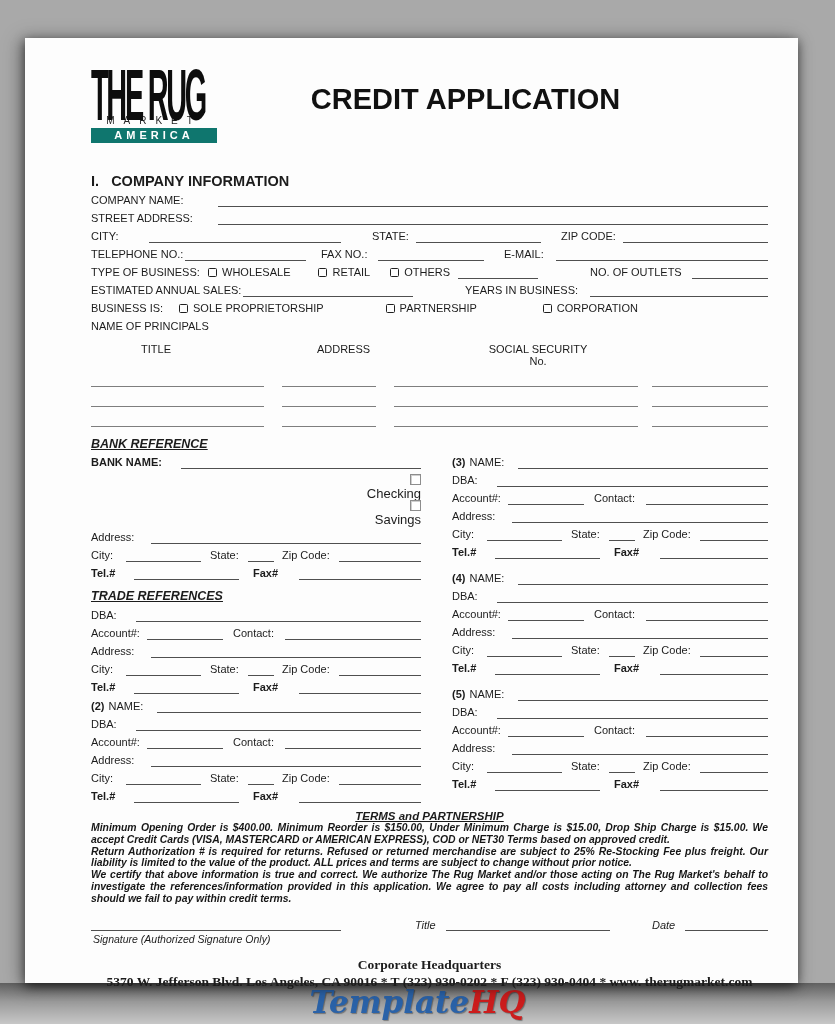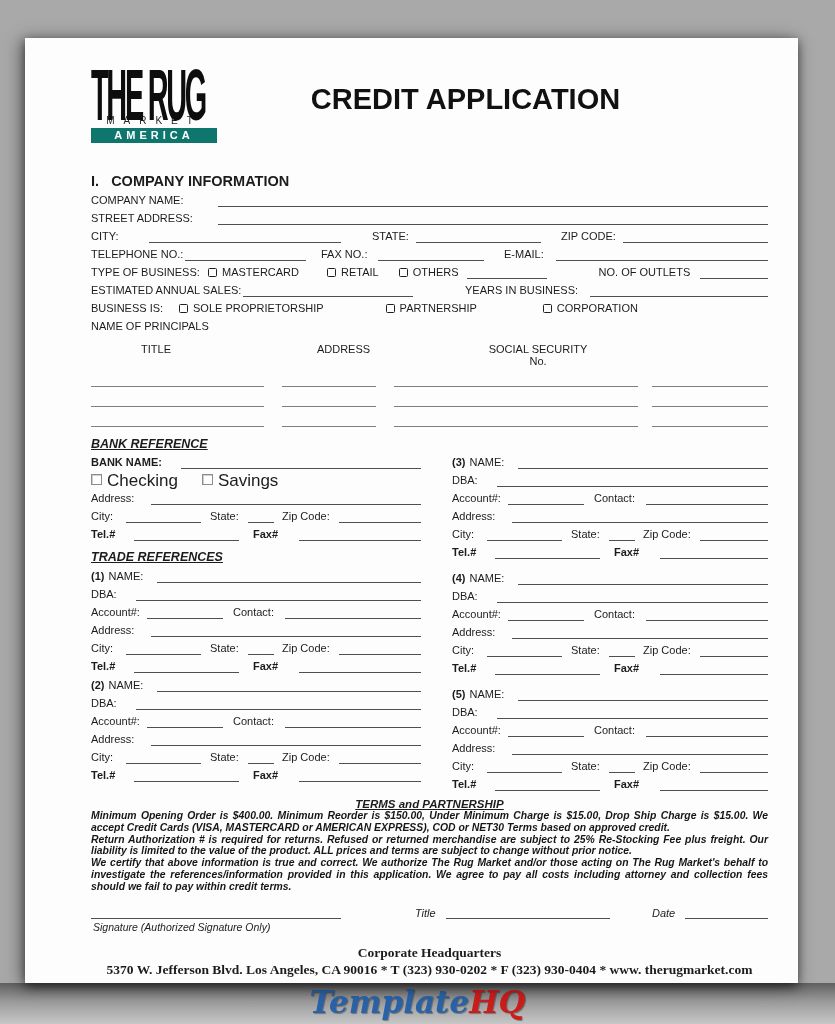--- a/index.html
+++ b/index.html
@@ -65,21 +65,21 @@
   
   .twocol { display: flex; margin-top: 10px; }
   .colL { width: 330px; }
   .colR { flex: 1; margin-left: 31px; margin-top: 19px; }
   .refhead { font-size: 12.5px; font-weight: 700; font-style: italic; text-decoration: underline; }
   .trade-head { margin-top: 9px; }
   .refblk .frow { }
   .refblk .frow:first-child { margin-top: 6px; }
   .colR .refblk + .refblk { margin-top: 13px; }
   .colL .refblk + .refblk { margin-top: 6px; }
-  .cksv { font-size: 17px; }
+  .cksv { font-size: 13px; flex-direction: column; }
   .wA{width:90px}.wB{width:60px}.wC{width:35px}.wD{width:38px}.wE{width:57px}.wF{width:43px}.wG{width:46px}
   .wH{width:66px}.wI{width:45px}.wJ{width:56px}.wK{width:52px}
   .lnCity{width:75px}.lnState{width:26px}.lnTel{width:105px}.lnAcct{width:76px}
   .nmsp{margin-left:4px}
 
   
   .terms { margin-top: 7px; }
   .terms-head { text-align: center; font-size: 11.5px; font-weight: 700; font-style: italic; text-decoration: underline; }
   .terms p { font-size: 10.4px; font-weight: 700; font-style: italic; line-height: 1.13; text-align: justify; color: #161616; }
 
@@ -135,21 +135,21 @@
       <span class="lbl wTel2">TELEPHONE NO.:</span>
       <span class="line lnTel2"></span>
       <span class="lbl wFax2 g15">FAX NO.:</span>
       <span class="line lnFax2"></span>
       <span class="lbl wEm2 g20">E-MAIL:</span>
       <span class="line fx"></span>
     </div>
     <div class="frow">
       <span class="lbl wType">TYPE OF BUSINESS:</span>
       <span class="cb g16"></span>
-      <span class="lbl g5">MASTERCARD</span>
+      <span class="lbl g5">WHOLESALE</span>
       <span class="cb g28"></span>
       <span class="lbl g5">RETAIL</span>
       <span class="cb g20"></span>
       <span class="lbl g5">OTHERS</span>
       <span class="line lnOth g8"></span>
       <span class="lbl g52">NO. OF OUTLETS</span>
       <span class="line fx g10"></span>
     </div>
     <div class="frow">
       <span class="lbl wSales">ESTIMATED ANNUAL SALES:</span>
@@ -224,24 +224,20 @@
           <span class="lbl b wF">Tel.#</span>
           <span class="line lnTel"></span>
           <span class="lbl b wG g14">Fax#</span>
           <span class="line fx"></span>
         </div>
 
         <div class="refhead trade-head">TRADE REFERENCES</div>
 
         <div class="refblk">
           <div class="frow">
-            <span class="lbl wH"><span class="b">(1)</span><span class="nmsp">NAME:</span></span>
-            <span class="line fx"></span>
-          </div>
-          <div class="frow">
             <span class="lbl wI">DBA:</span>
             <span class="line fx"></span>
           </div>
           <div class="frow">
             <span class="lbl wJ">Account#:</span>
             <span class="line lnAcct"></span>
             <span class="lbl wK g10">Contact:</span>
             <span class="line fx"></span>
           </div>
           <div class="frow">

